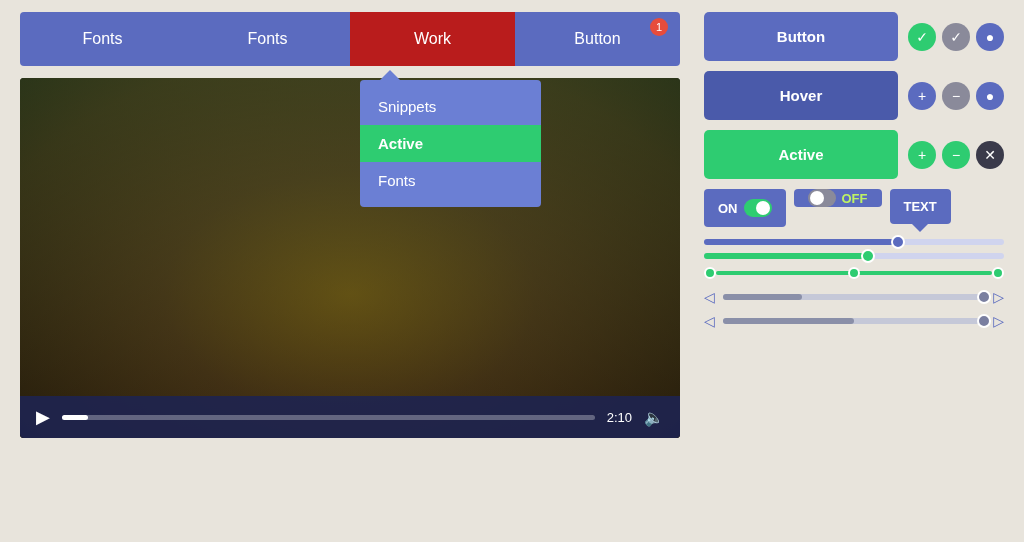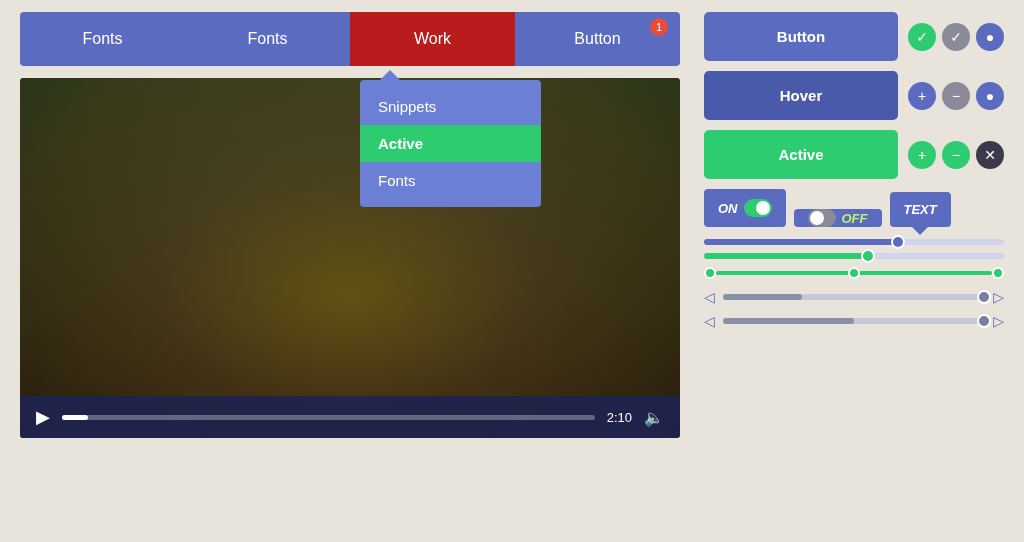--- a/index.html
+++ b/index.html
@@ -200,24 +200,23 @@
       font-size: 14px;
     }
     .circle-green { background: #2ecc71; color: #fff; }
     .circle-gray { background: #8a8a9a; color: #fff; }
     .circle-blue { background: #5b6bbf; color: #fff; }
     .circle-dark { background: #3a3a4a; color: #fff; }
 
     
     .toggle-row {
       display: flex;
-      align-items: flex-end;
+      align-items: flex-start;
       gap: 8px;
       margin-bottom: 12px;
-      font-style: italic;
     }
     .toggle-on {
       background: #5b6bbf;
       color: #fff;
       border-radius: 4px;
       padding: 10px 14px;
       font-size: 13px;
       font-weight: bold;
       display: flex;
       align-items: center;

